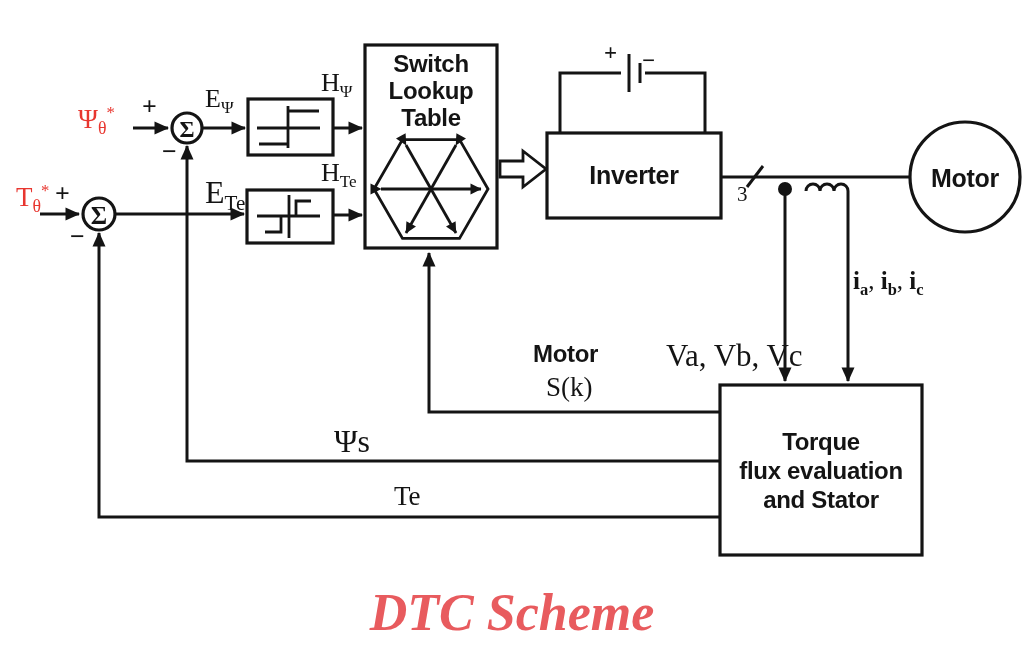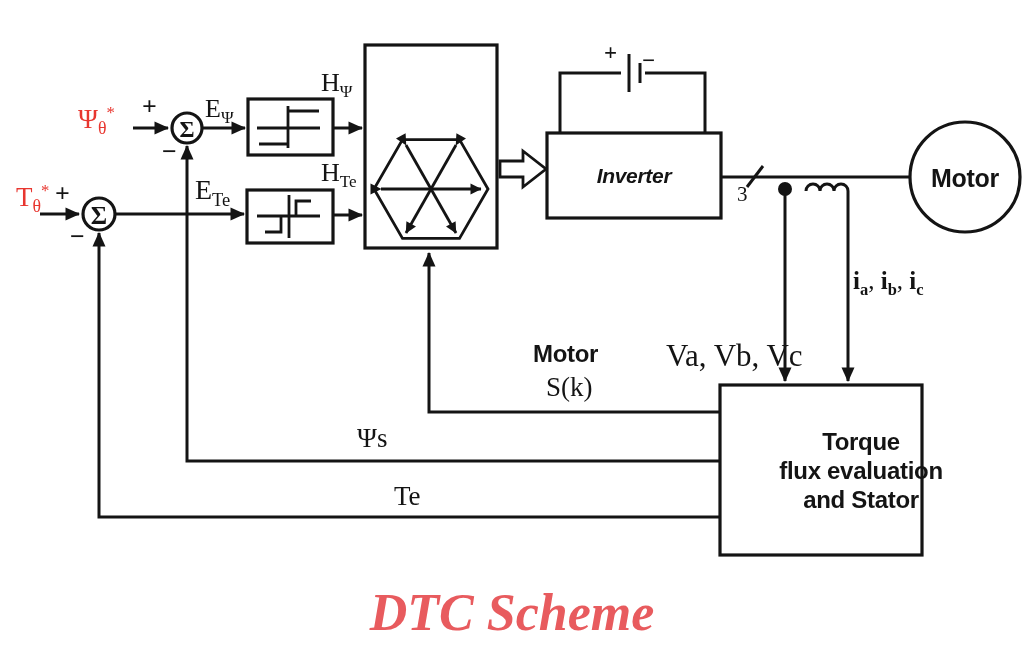--- a/index.html
+++ b/index.html
@@ -88,40 +88,45 @@
   <div class="lbl serif red" style="left:78px;top:106px;font-size:27px;"><span>Ψ</span><sub>θ</sub><sup>*</sup></div>
   <div class="lbl serif red" style="left:8px;top:184px;font-size:27px;margin-left:8px;"><span>T</span><sub>θ</sub><sup>*</sup></div>
 
   <div class="lbl serif sign" style="left:142px;top:94px;font-size:26px;">+</div>
   <div class="lbl serif sign" style="left:162px;top:139px;font-size:26px;">−</div>
   <div class="lbl serif sign" style="left:55px;top:181px;font-size:26px;">+</div>
   <div class="lbl serif sign" style="left:70px;top:224px;font-size:26px;">−</div>
   <div class="lbl serif center" style="left:187px;top:129px;font-size:23px;font-weight:700;">Σ</div>
   <div class="lbl serif center" style="left:99px;top:215px;font-size:25px;font-weight:700;">Σ</div>
 
-  <div class="lbl serif" style="left:205px;top:96px;font-size:26px;"><span>E</span><sub>Ψ</sub></div>
-  <div class="lbl serif" style="left:195px;top:176px;font-size:28px;text-align:right;"><span>E</span><sub>Te</sub></div>
+  <div class="lbl serif" style="left:205px;top:86px;font-size:26px;"><span>E</span><sub>Ψ</sub></div>
+  <div class="lbl serif" style="left:205px;top:176px;font-size:32px;text-align:right;"><span>E</span><sub>Te</sub></div>
   <div class="lbl serif" style="left:321px;top:70px;font-size:26px;"><span>H</span><sub>Ψ</sub></div>
   <div class="lbl serif" style="left:321px;top:160px;font-size:26px;"><span>H</span><sub>Te</sub></div>
 
-  <div class="blocktext bsans" style="left:547px;top:133px;width:174px;height:85px;font-size:21px;font-style:italic;">
+  <div class="blocktext bsans" style="left:365px;top:50px;width:132px;font-size:24px;line-height:27px;">
+    <div>Switch</div>
+    <div>Lookup</div>
+    <div>Table</div>
+  </div>
+  <div class="blocktext bsans" style="left:547px;top:133px;width:174px;height:85px;font-size:25px;">
     <div>Inverter</div>
   </div>
   <div class="lbl bsans center" style="left:965px;top:178px;font-size:25px;">Motor</div>
-  <div class="blocktext bsans" style="left:720px;top:385px;width:202px;height:170px;font-size:24px;line-height:29px;padding-left:40px;">
+  <div class="blocktext bsans" style="left:720px;top:385px;width:202px;height:170px;font-size:24px;line-height:29px;">
     <div>Torque</div>
     <div>flux evaluation</div>
     <div>and Stator</div>
   </div>
 
   <div class="lbl serif sign" style="left:604px;top:41px;font-size:23px;">+</div>
   <div class="lbl serif sign" style="left:642px;top:49px;font-size:23px;">−</div>
 
   <div class="lbl serif" style="left:737px;top:184px;font-size:21px;">3</div>
   <div class="lbl bsans" style="left:533px;top:342px;font-size:24px;letter-spacing:-0.3px;">Motor</div>
   <div class="lbl serif" style="left:546px;top:374px;font-size:27px;font-family:Liberation Serif, serif;">S(k)</div>
   <div class="lbl serif" style="left:666px;top:340px;font-size:31px;text-align:right;">Va, Vb, Vc</div>
   <div class="lbl serif" style="left:853px;top:268px;font-size:25px;font-weight:700;"><span>i</span><sub>a</sub><span style="font-weight:400">, </span><span>i</span><sub>b</sub><span style="font-weight:400">, </span><span>i</span><sub>c</sub></div>
-  <div class="lbl serif" style="left:334px;top:425px;font-size:27px;margin-left:23px;">Ψs</div>
+  <div class="lbl serif" style="left:334px;top:425px;font-size:32px;">Ψs</div>
   <div class="lbl serif" style="left:394px;top:483px;font-size:27px;">Te</div>
 
   <div class="title" style="top:583px;font-size:52px;">DTC Scheme</div>
 </div>
 
 </body></html>

